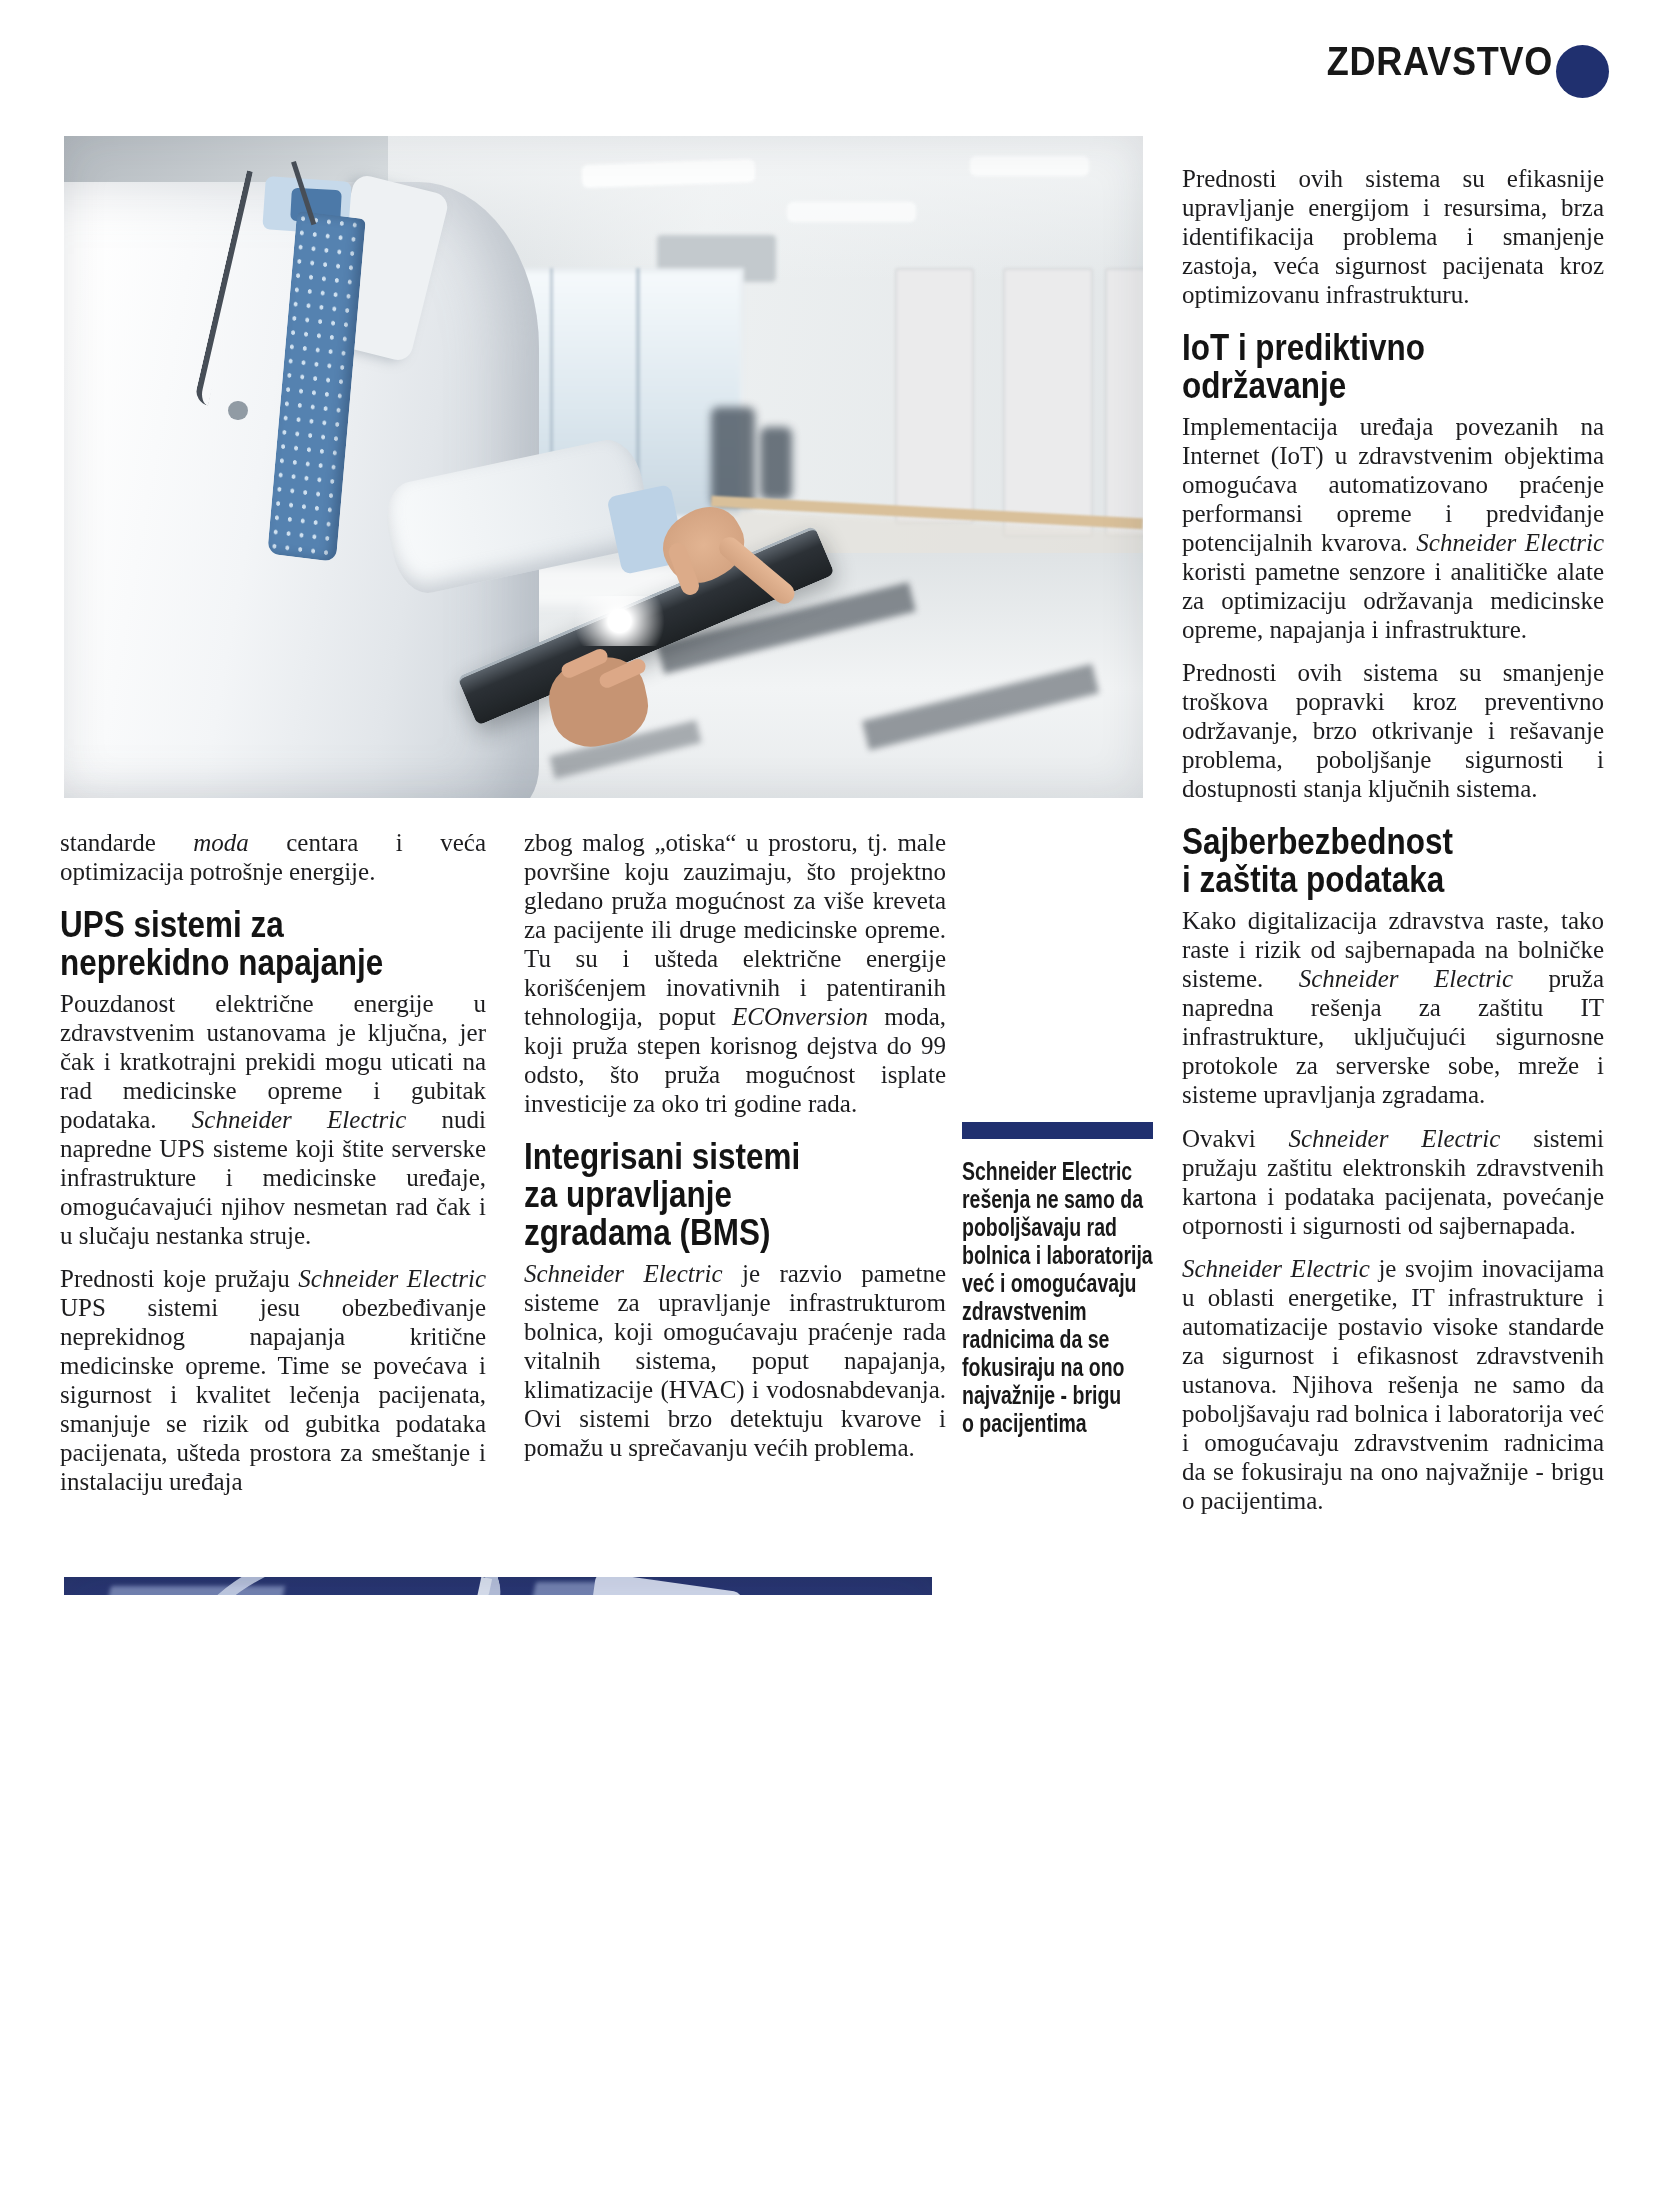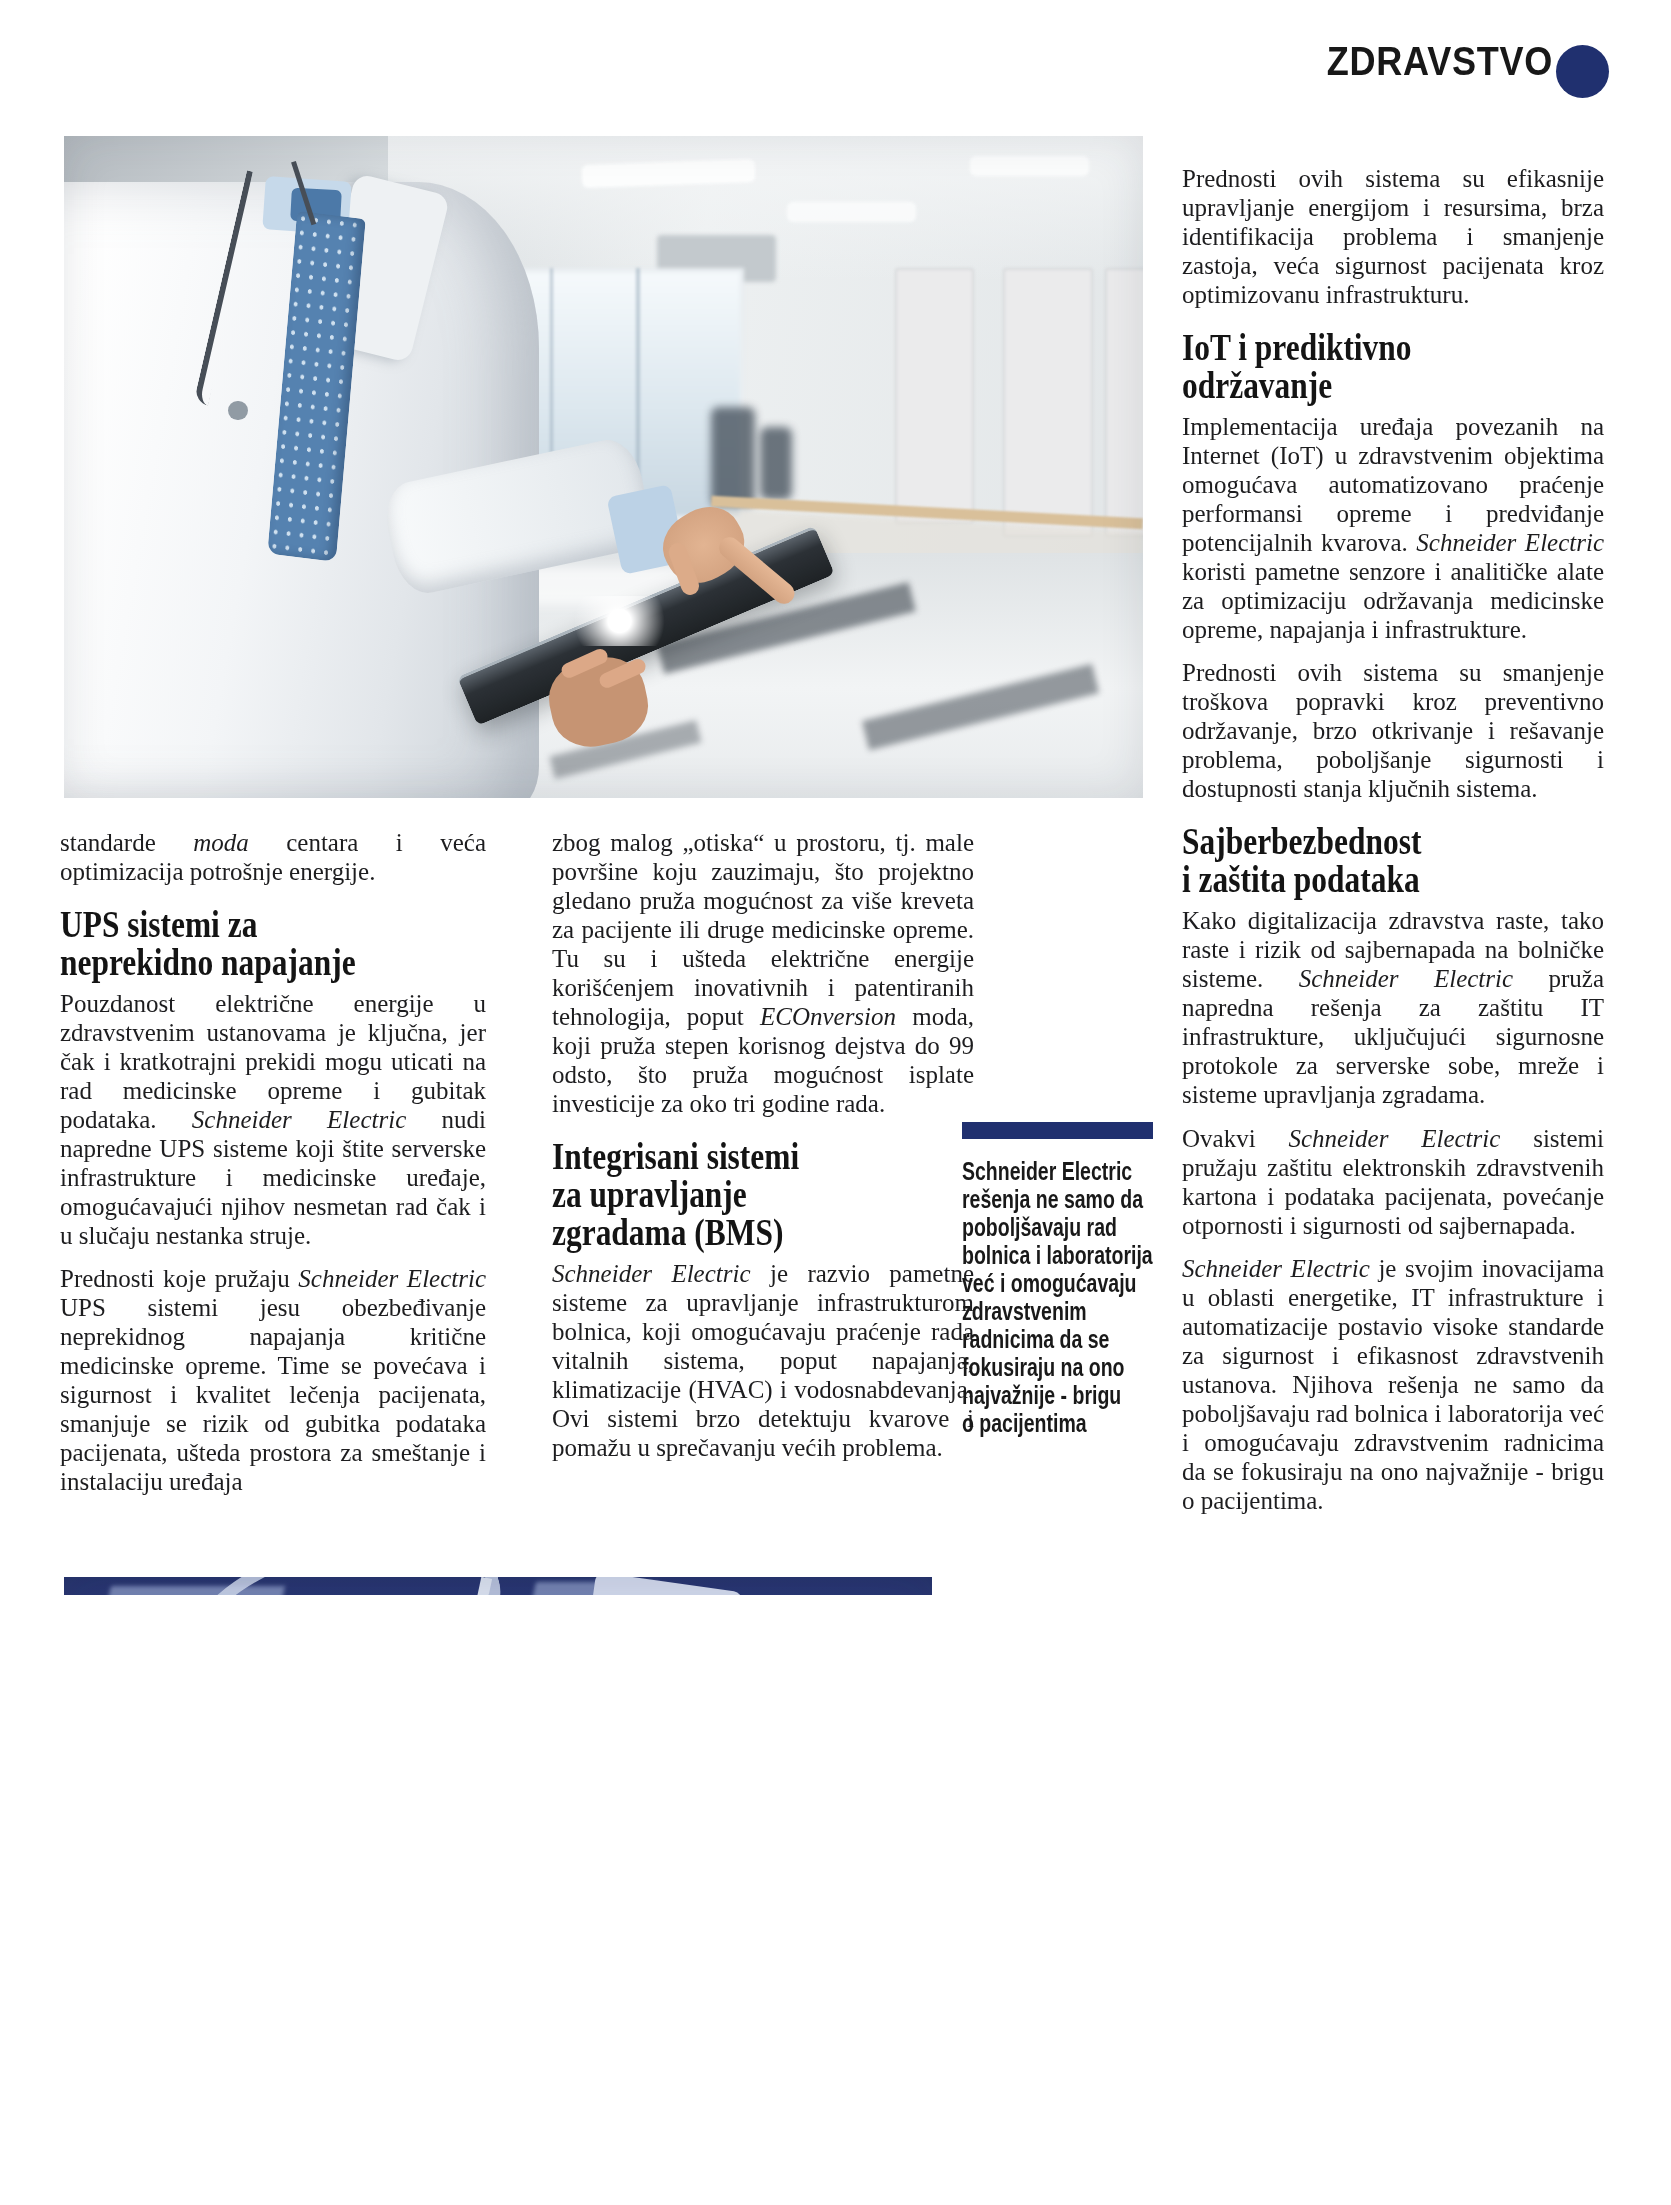--- a/index.html
+++ b/index.html
@@ -11,21 +11,21 @@
           font-family:"Liberation Sans",sans-serif;font-weight:bold;font-size:41px;line-height:45px;
           color:#181818;letter-spacing:0.8px;}
   .kicker span{display:inline-block;transform:scaleX(.88);transform-origin:100% 50%;white-space:nowrap;}
   .kicker-dot{position:absolute;top:45px;left:1556px;width:53px;height:53px;border-radius:50%;}
 
   
   .col{position:absolute;}
   .col p{margin:0;text-align:justify;font-size:25px;line-height:29px;}
   .col p + p{margin-top:14.3px;}
   .it{font-style:italic;}
-  .head{margin:19.6px 0 7.5px 0;font-family:Liberation Serif, serif;font-weight:bold;color:#141414;}
+  .head{margin:19.6px 0 7.5px 0;font-family:Liberation Sans, sans-serif;font-weight:bold;color:#141414;}
   .head div{font-size:37px;line-height:38px;white-space:nowrap;transform:scaleX(.85);
             transform-origin:0 50%;letter-spacing:0;}
 
   
   .pullquote{position:absolute;left:962px;top:1122px;width:226px;}
   .pq-bar{width:191px;height:17.4px;}
   .pq-text{margin-top:17.4px;font-family:"Liberation Sans",sans-serif;font-weight:bold;color:#191919;}
   .pq-text div{font-size:25px;line-height:28px;white-space:nowrap;transform:scaleX(.78);
                transform-origin:0 50%;}
 
@@ -193,21 +193,21 @@
   <section class="col" style="left:60px;top:828px;width:426px;">
     <p><span>standarde </span><span class="it">moda</span><span> centara i veća optimizacija potrošnje energije.</span></p>
     <h2 class="head">
         <div>UPS sistemi za</div>
         <div>neprekidno napajanje</div>
       </h2>
     <p><span>Pouzdanost električne energije u zdravstvenim ustanovama je ključna, jer čak i kratkotrajni prekidi mogu uticati na rad medicinske opreme i gubitak podataka. </span><span class="it">Schneider Electric</span><span> nudi napredne UPS sisteme koji štite serverske infrastrukture i medicinske uređaje, omogućavajući njihov nesmetan rad čak i u slučaju nestanka struje.</span></p>
     <p><span>Prednosti koje pružaju </span><span class="it">Schneider Electric</span><span> UPS sistemi jesu obezbeđivanje neprekidnog napajanja kritične medicinske opreme. Time se povećava i sigurnost i kvalitet lečenja pacijenata, smanjuje se rizik od gubitka podataka pacijenata, ušteda prostora za smeštanje i instalaciju uređaja</span></p>
   </section>
 
-  <section class="col" style="left:524px;top:828px;width:422px;margin-left:28px;">
+  <section class="col" style="left:524px;top:828px;width:422px;">
     <p><span>zbog malog „otiska“ u prostoru, tj. male površine koju zauzimaju, što projektno gledano pruža mogućnost za više kreveta za pacijente ili druge medicinske opreme. Tu su i ušteda električne energije korišćenjem inovativnih i patentiranih tehnologija, poput </span><span class="it">ECOnversion</span><span> moda, koji pruža stepen korisnog dejstva do 99 odsto, što pruža mogućnost isplate investicije za oko tri godine rada.</span></p>
     <h2 class="head">
         <div>Integrisani sistemi</div>
         <div>za upravljanje</div>
         <div>zgradama (BMS)</div>
       </h2>
     <p><span class="it">Schneider Electric</span><span> je razvio pametne sisteme za upravljanje infrastrukturom bolnica, koji omogućavaju praćenje rada vitalnih sistema, poput napajanja, klimatizacije (HVAC) i vodosnabdevanja. Ovi sistemi brzo detektuju kvarove i pomažu u sprečavanju većih problema.</span></p>
   </section>
 
   <section class="col" style="left:1182px;top:164px;width:422px;">

